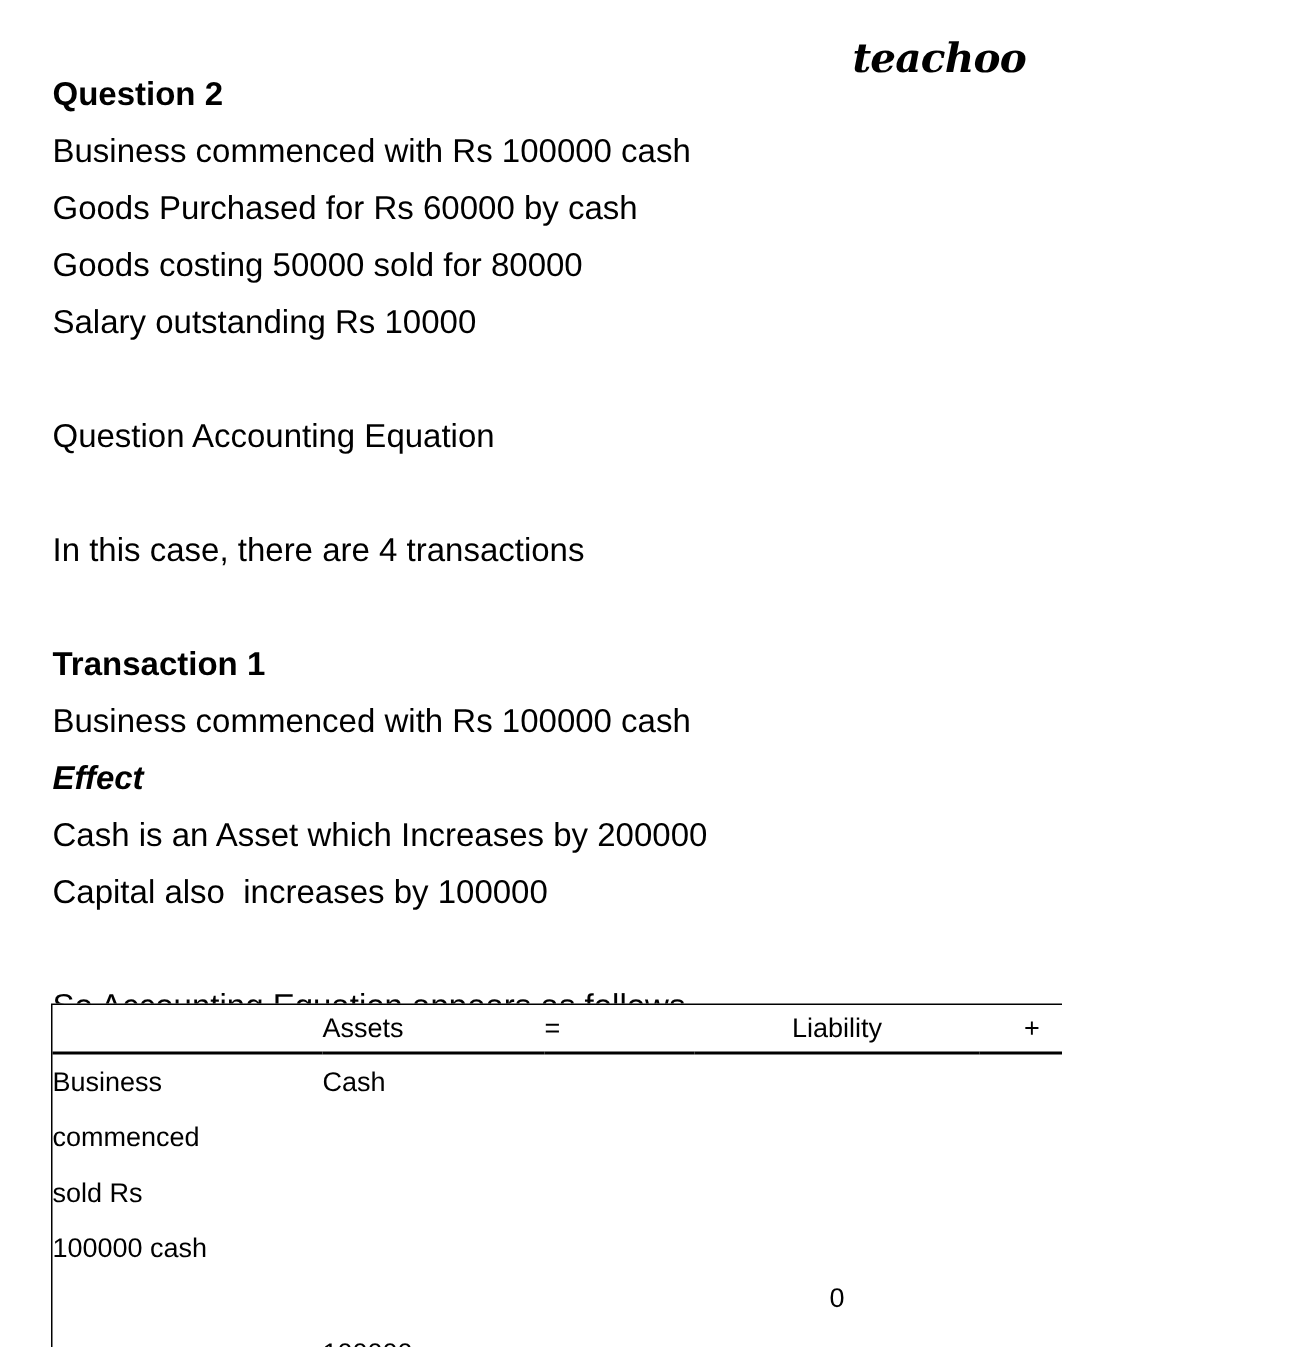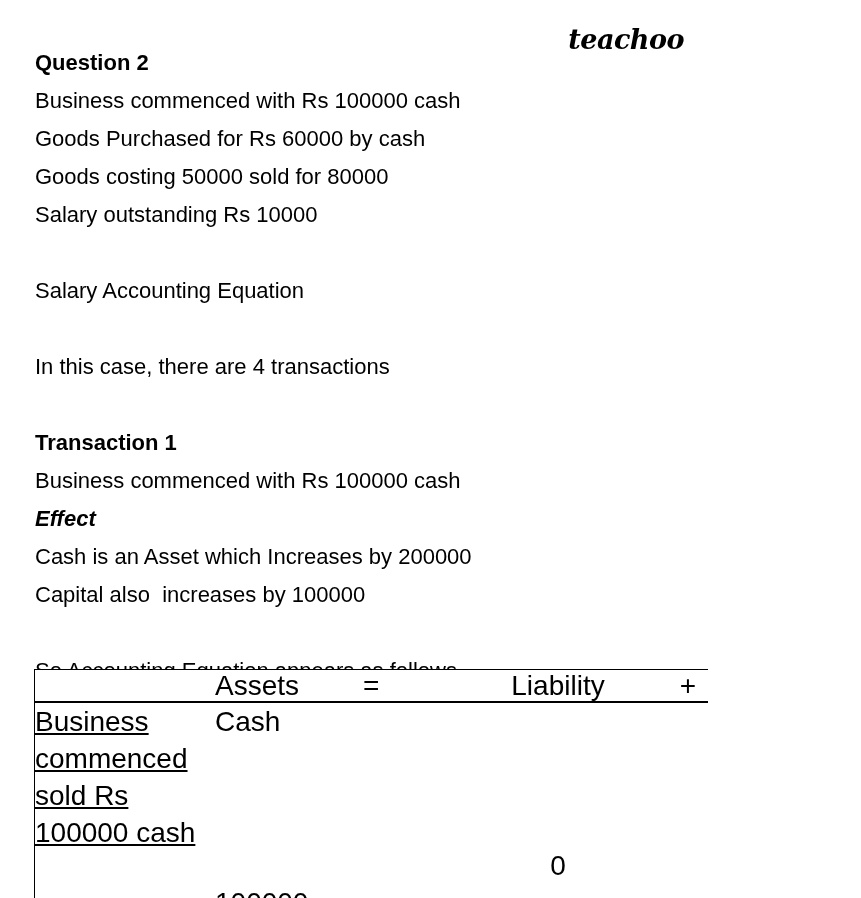--- a/index.html
+++ b/index.html
@@ -67,21 +67,21 @@
     box-sizing: border-box;
     background: #ffffff;
   }
   .eq-table table {
     width: 100%;
     border-collapse: collapse;
     table-layout: fixed;
   }
   .eq-table td, .eq-table th {
     padding: 0;
-    font-size: 28px;
+    font-size: 18px;
     font-weight: normal;
     vertical-align: top;
     border: 0;
   }
   .hdr-row td {
     height: 31px;
     line-height: 31px;
     border-bottom: 2px solid #000000;
     white-space: pre;
   }
@@ -103,21 +103,20 @@
     height: 181px;
     vertical-align: top;
   }
   .cell-stack {
     display: block;
     line-height: 37px;
   }
   .cell-stack span {
     display: block;
     white-space: pre;
-    text-decoration: underline;
   }
   .cell-bottom {
     display: block;
     padding-top: 144px;
     line-height: 37px;
     white-space: pre;
   }
   .cell-top {
     display: block;
     line-height: 37px;
@@ -137,21 +136,21 @@
 
     <div class="line bold">Question 2</div>
 
     <div class="line">Business commenced with Rs 100000 cash</div>
     <div class="line">Goods Purchased for Rs 60000 by cash</div>
     <div class="line">Goods costing 50000 sold for 80000</div>
     <div class="line">Salary outstanding Rs 10000</div>
 
     <div class="spacer-line"></div>
 
-    <div class="line">Salary Accounting Equation</div>
+    <div class="line">Question Accounting Equation</div>
 
     <div class="spacer-line"></div>
 
     <div class="line">In this case, there are 4 transactions</div>
 
     <div class="spacer-line"></div>
 
     <div class="line bold">Transaction 1</div>
     <div class="line">Business commenced with Rs 100000 cash</div>
     <div class="line bolditalic">Effect</div>

